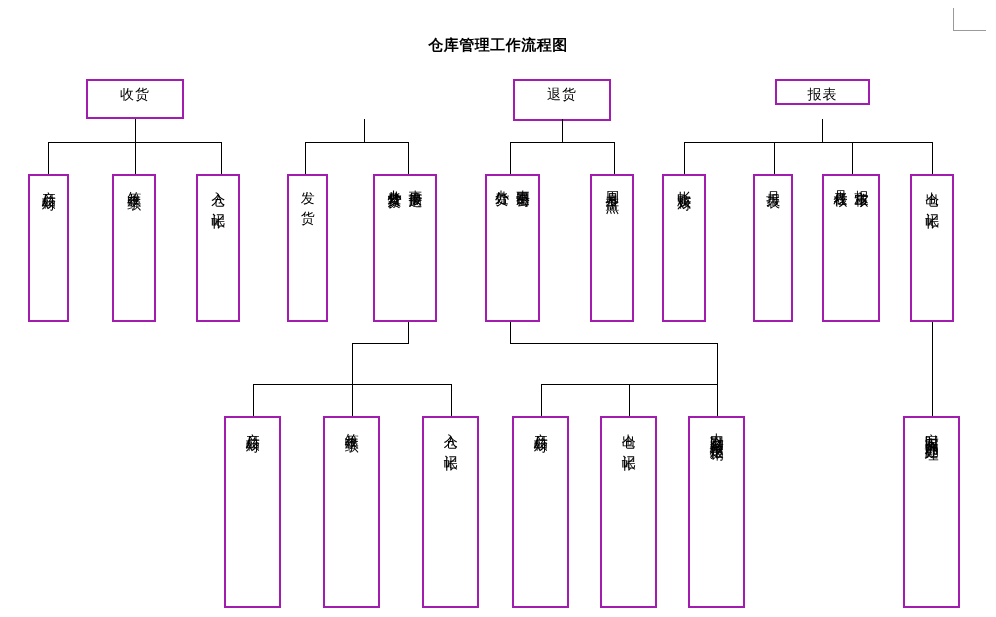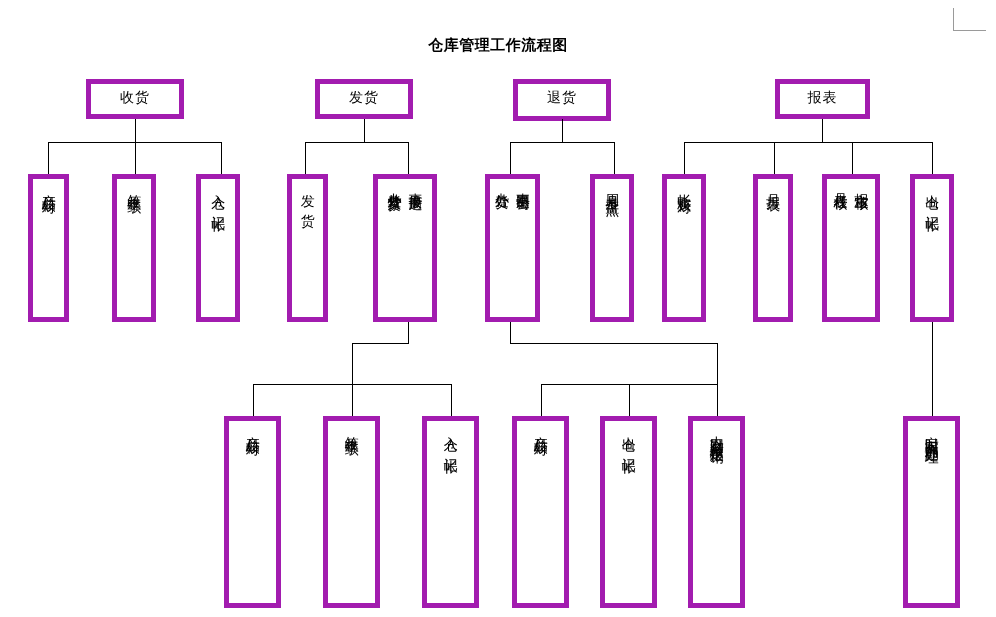--- a/index.html
+++ b/index.html
@@ -9,21 +9,21 @@
 
   
   .corner-mark{position:absolute;border-left:1px solid #9a9a9a;border-bottom:1px solid #9a9a9a;}
 
   
   .title{position:absolute;left:0;top:36px;width:996px;text-align:center;
          font-size:15px;font-weight:bold;letter-spacing:.5px;
          font-family:"DejaVu Sans","Liberation Sans",sans-serif;}
 
   
-  .box{position:absolute;border:5px solid #a21caf;background:transparent;box-sizing:border-box;}
+  .box{position:absolute;border:2px solid #a21caf;background:transparent;box-sizing:border-box;}
 
   
   .box.h{display:flex;align-items:flex-start;justify-content:center;}
   .box.h .lbl{font-size:14px;line-height:1.1;padding-top:6px;letter-spacing:1px;}
 
   
   .box.v{display:flex;align-items:flex-start;justify-content:center;padding-top:4px;}
   .vtext{writing-mode:vertical-rl;text-orientation:upright;
          font-size:14px;line-height:1.55;letter-spacing:2px;white-space:pre;}
   
@@ -52,29 +52,26 @@
 <div id="canvas">
 
   <div class="corner-mark" style="left:953px;top:8px;width:32px;height:22px;"></div>
 
   <div class="title">仓库管理工作流程图</div>
 
   <div class="box h" style="left:86px;top:79px;width:98px;height:40px;">
     <span class="lbl">收货</span>
   </div>
 
-  <div class="box h" style="left:315px;top:79px;width:98px;height:40px;">
-    <span class="lbl">发货</span>
-  </div>
 
   <div class="box h" style="left:513px;top:79px;width:98px;height:42px;">
     <span class="lbl">退货</span>
   </div>
 
-  <div class="box h" style="left:775px;top:79px;width:95px;height:40px;">
+  <div class="box h" style="left:775px;top:79px;width:95px;height:26px;">
     <span class="lbl">报表</span>
   </div>
 
   <div class="ln vt" style="left:135px;top:119px;height:23px;"></div>
   <div class="ln hz" style="left:48px;top:142px;width:174px;"></div>
   <div class="ln vt" style="left:48px;top:142px;height:32px;"></div>
   <div class="ln vt" style="left:135px;top:142px;height:32px;"></div>
   <div class="ln vt" style="left:221px;top:142px;height:32px;"></div>
 
   <div class="ln vt" style="left:364px;top:119px;height:23px;"></div>

